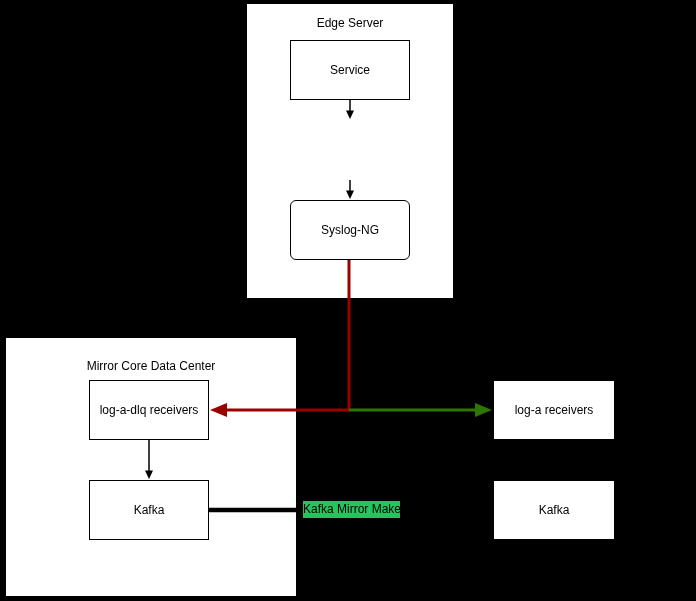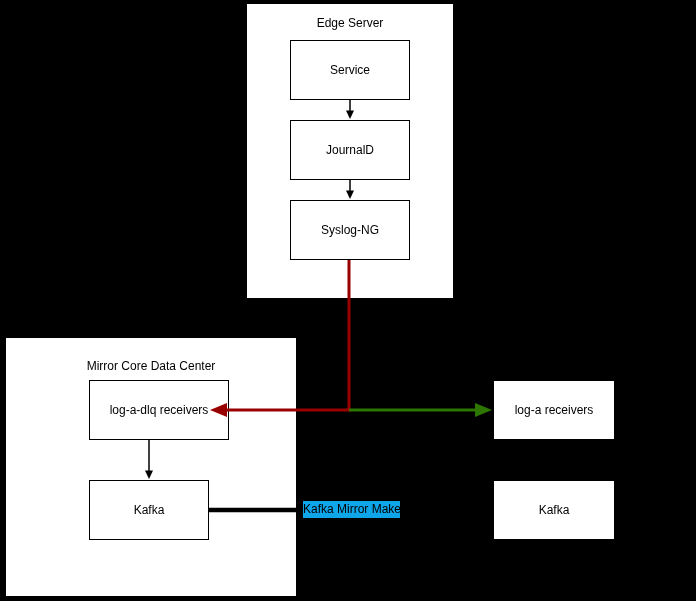--- a/index.html
+++ b/index.html
@@ -38,35 +38,35 @@
     box-sizing: border-box;
     display: flex;
     align-items: center;
     justify-content: center;
     font-size: 12px;
     color: #000000;
     text-align: right;
   }
   #node-service   { left: 286px; top: 40px;  width: 120px; height: 60px; }
   #node-journald  { left: 286px; top: 120px; width: 120px; height: 60px; }
-  #node-syslog    { left: 286px; top: 200px; width: 120px; height: 60px; }
-  #node-log-a-dlq { left: 85px;  top: 380px; width: 140px; height: 60px; }
+  #node-syslog    { left: 286px; top: 200px; width: 120px; height: 60px; border-radius: 6px; }
+  #node-log-a-dlq { left: 85px;  top: 380px; width: 120px; height: 60px; }
   #node-kafka-eu  { left: 85px;  top: 480px; width: 120px; height: 60px; }
   #node-log-a     { left: 489px; top: 380px; width: 122px; height: 60px; }
   #node-kafka-us  { left: 489px; top: 480px; width: 122px; height: 60px; }
   #arrow-layer {
     position: absolute; left: 0; top: 0;
     width: 696px; height: 601px;
     pointer-events: none;
   }
   #mirror-maker-label {
     position: absolute;
     left: 299px; top: 501px;
     width: 97px; height: 17px;
-    background: #0ea5e9;
+    background: #22c55e;
     color: #000000;
     font-size: 12px;
     line-height: 17px;
     text-align: center;
     white-space: nowrap;
   }
 </style>
 </head>
 <body>
 
@@ -76,23 +76,20 @@
     <div class="container-title">Edge Server</div>
   </div>
 
   <div class="container-box" id="europe-container">
     <div class="container-title">Mirror Core Data Center</div>
   </div>
 
 
   <div class="node" id="node-service">
     <span>Service</span>
-  </div>
-  <div class="node" id="node-journald">
-    <span>JournalD</span>
   </div>
   <div class="node" id="node-syslog">
     <span>Syslog-NG</span>
   </div>
   <div class="node" id="node-log-a-dlq">
     <span>log-a-dlq receivers</span>
   </div>
   <div class="node" id="node-kafka-eu">
     <span>Kafka</span>
   </div>

